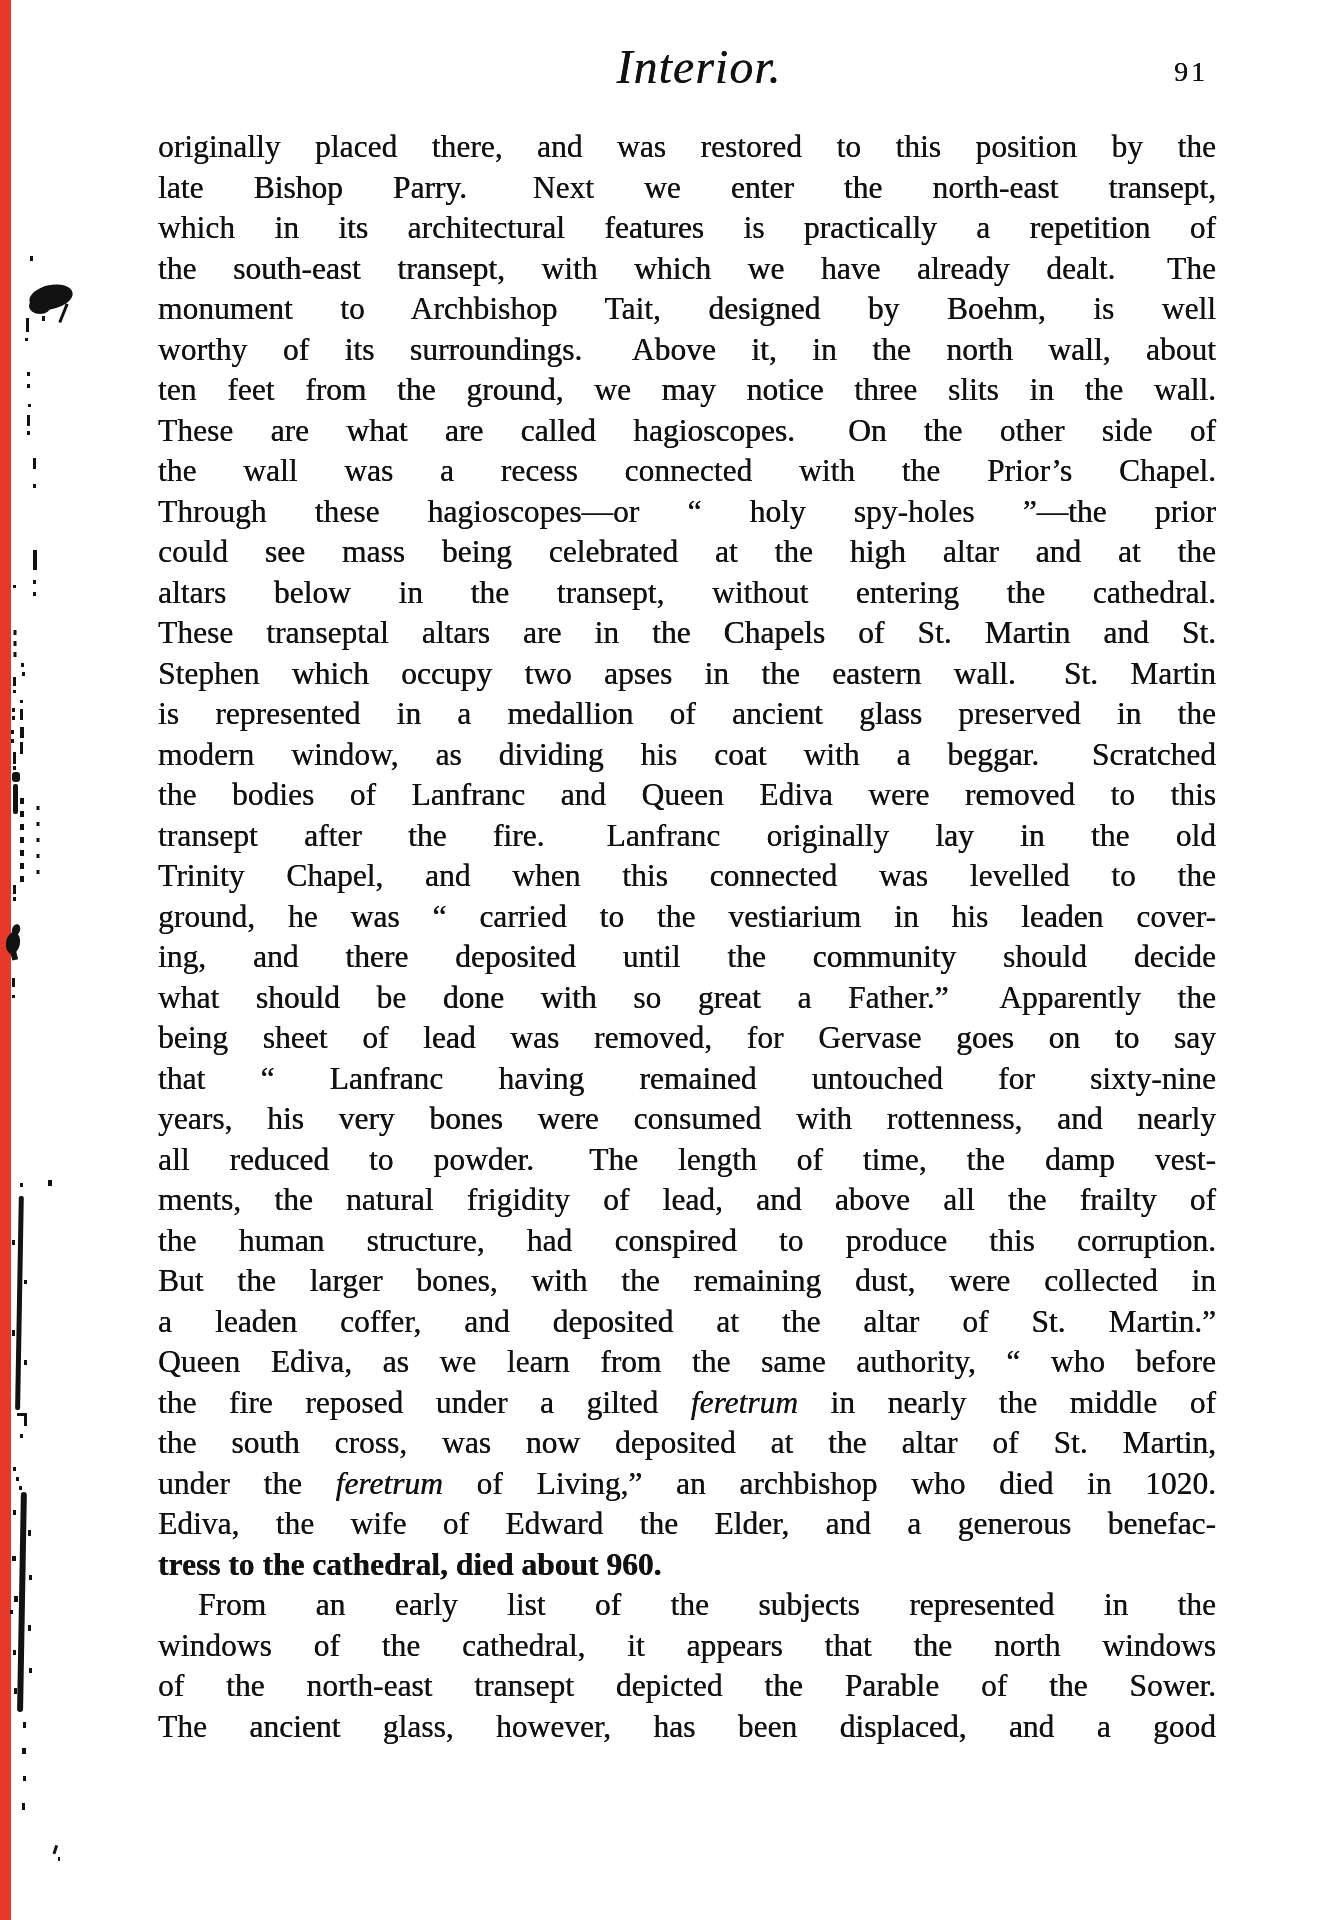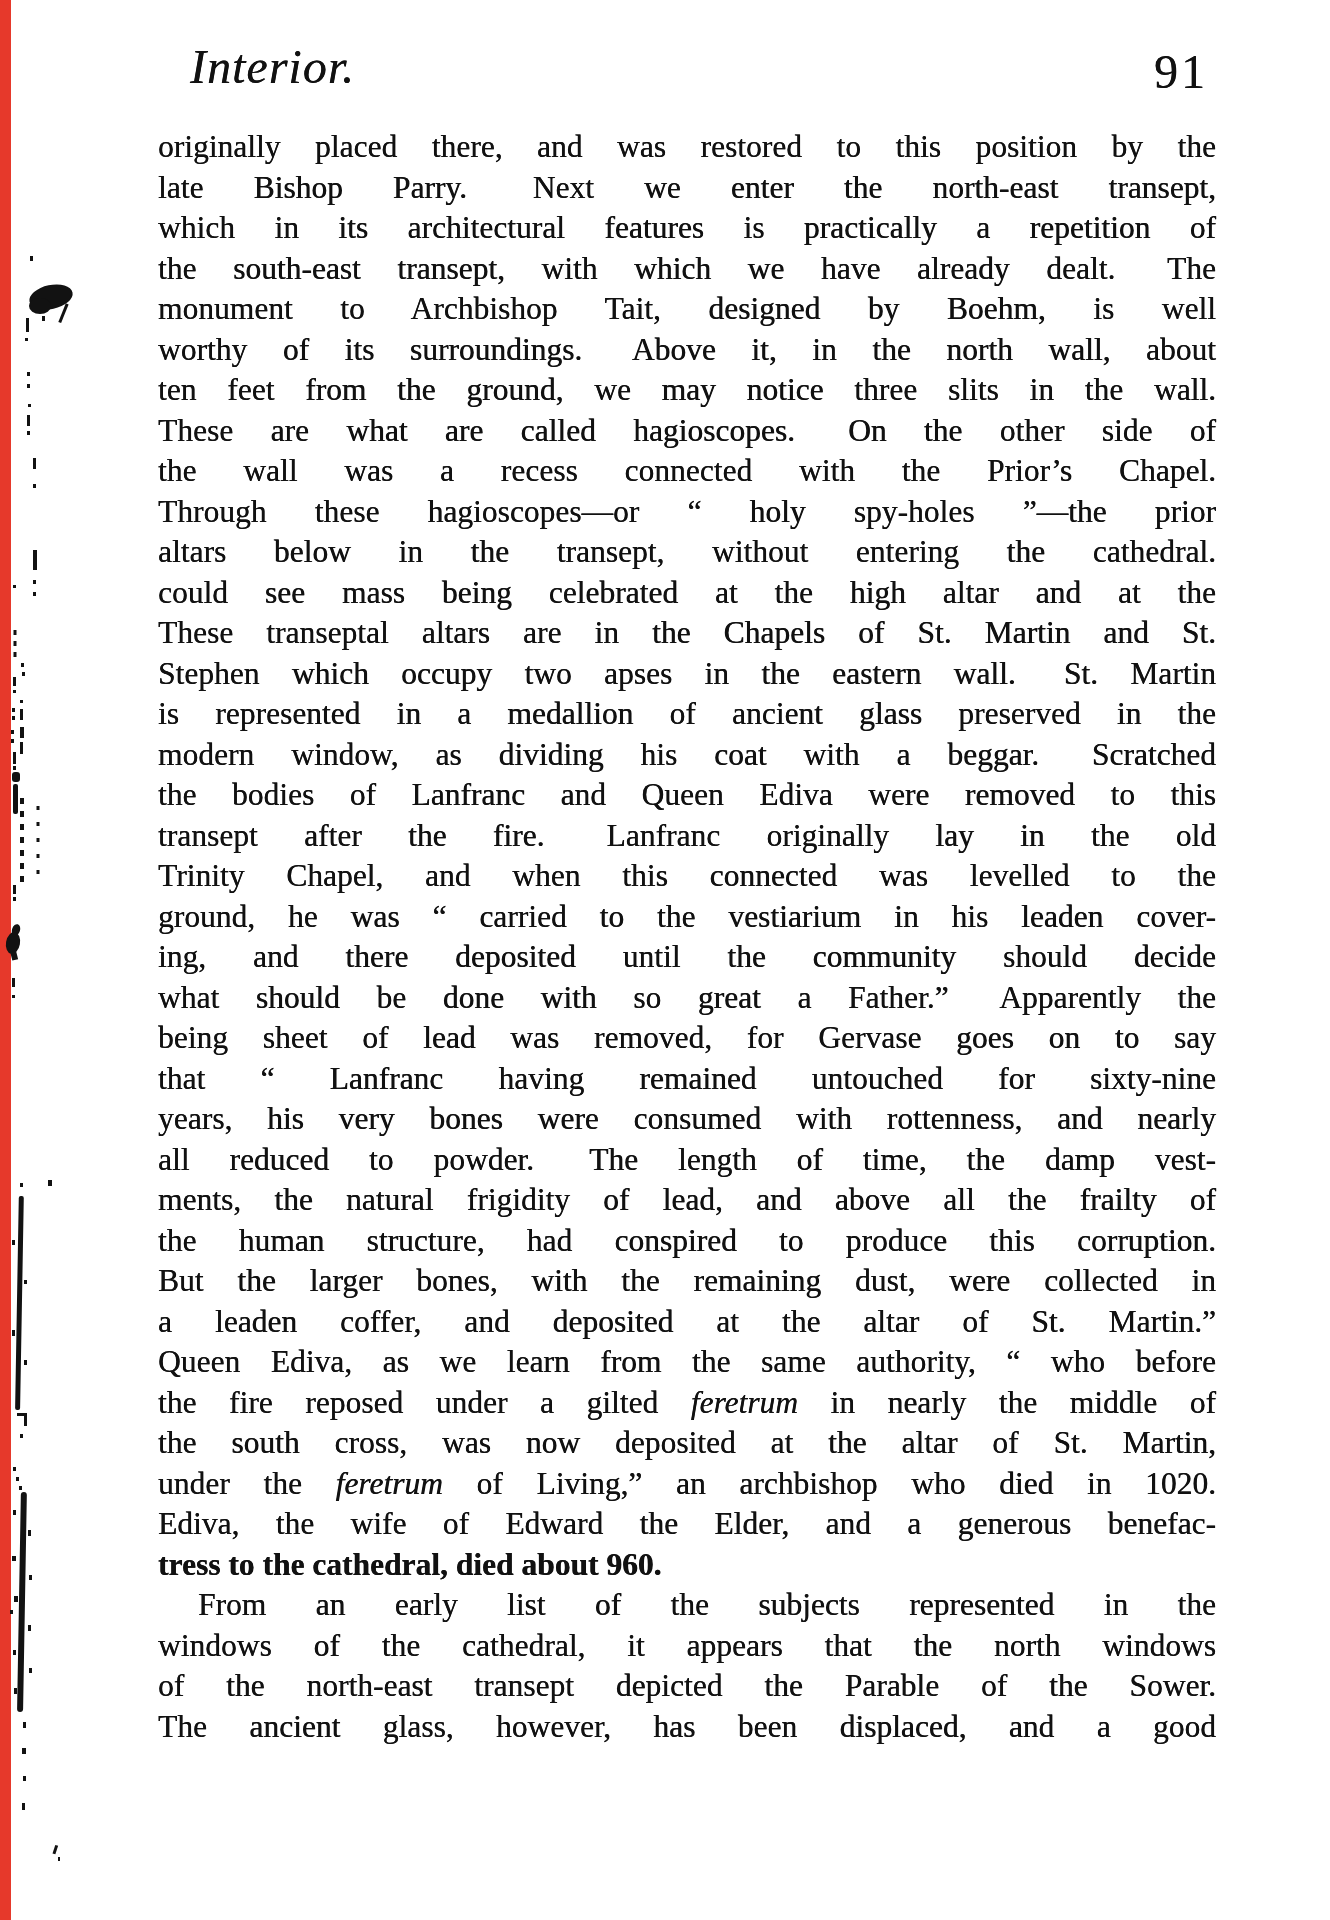--- a/index.html
+++ b/index.html
@@ -11,29 +11,29 @@
     font-family: "Liberation Serif", serif;
     color: #111111;
   }
   .edge-strip {
     position: absolute; left: 0; top: 0;
     width: 11px; height: 1920px;
     background: #e6392b;
   }
   .hdr-title {
     position: absolute; top: 43px; left: 150px; width: 1058px;
-    text-indent: 40px;
+    text-align: center; text-indent: 40px;
     font-style: italic; font-size: 48px; line-height: 48px;
     letter-spacing: 1px;
     text-shadow: 0.3px 0 0 currentColor;
   }
   .hdr-num {
     position: absolute; top: 52px; left: 1000px; width: 208px;
     text-align: right;
-    font-size: 48px; line-height: 40px; letter-spacing: 3px;
+    font-size: 28px; line-height: 40px; letter-spacing: 3px;
     text-shadow: 0.3px 0 0 currentColor;
   }
   .page-body {
     position: absolute; left: 158px; top: 127px; width: 1058px;
     font-size: 31.5px; line-height: 40.5px;
     text-shadow: 0.35px 0 0 currentColor;
   }
   .ln {
     margin: 0; height: 40.5px;
     text-align: justify;
@@ -59,22 +59,22 @@
   <p class="ln">originally placed there, and was restored to this position by the</p>
   <p class="ln">late Bishop Parry.  Next we enter the north-east transept,</p>
   <p class="ln">which in its architectural features is practically a repetition of</p>
   <p class="ln">the south-east transept, with which we have already dealt.  The</p>
   <p class="ln">monument to Archbishop Tait, designed by Boehm, is well</p>
   <p class="ln">worthy of its surroundings.  Above it, in the north wall, about</p>
   <p class="ln">ten feet from the ground, we may notice three slits in the wall.</p>
   <p class="ln">These are what are called hagioscopes.  On the other side of</p>
   <p class="ln">the wall was a recess connected with the Prior’s Chapel.</p>
   <p class="ln">Through these hagioscopes—or “ holy spy-holes ”—the prior</p>
+  <p class="ln">could see mass being celebrated at the high altar and at the</p>
   <p class="ln">altars below in the transept, without entering the cathedral.</p>
-  <p class="ln">could see mass being celebrated at the high altar and at the</p>
   <p class="ln">These transeptal altars are in the Chapels of St. Martin and St.</p>
   <p class="ln">Stephen which occupy two apses in the eastern wall.  St. Martin</p>
   <p class="ln">is represented in a medallion of ancient glass preserved in the</p>
   <p class="ln">modern window, as dividing his coat with a beggar.  Scratched</p>
   <p class="ln">the bodies of Lanfranc and Queen Ediva were removed to this</p>
   <p class="ln">transept after the fire.  Lanfranc originally lay in the old</p>
   <p class="ln">Trinity Chapel, and when this connected was levelled to the</p>
   <p class="ln">ground, he was “ carried to the vestiarium in his leaden cover-</p>
   <p class="ln">ing, and there deposited until the community should decide</p>
   <p class="ln">what should be done with so great a Father.”  Apparently the</p>

